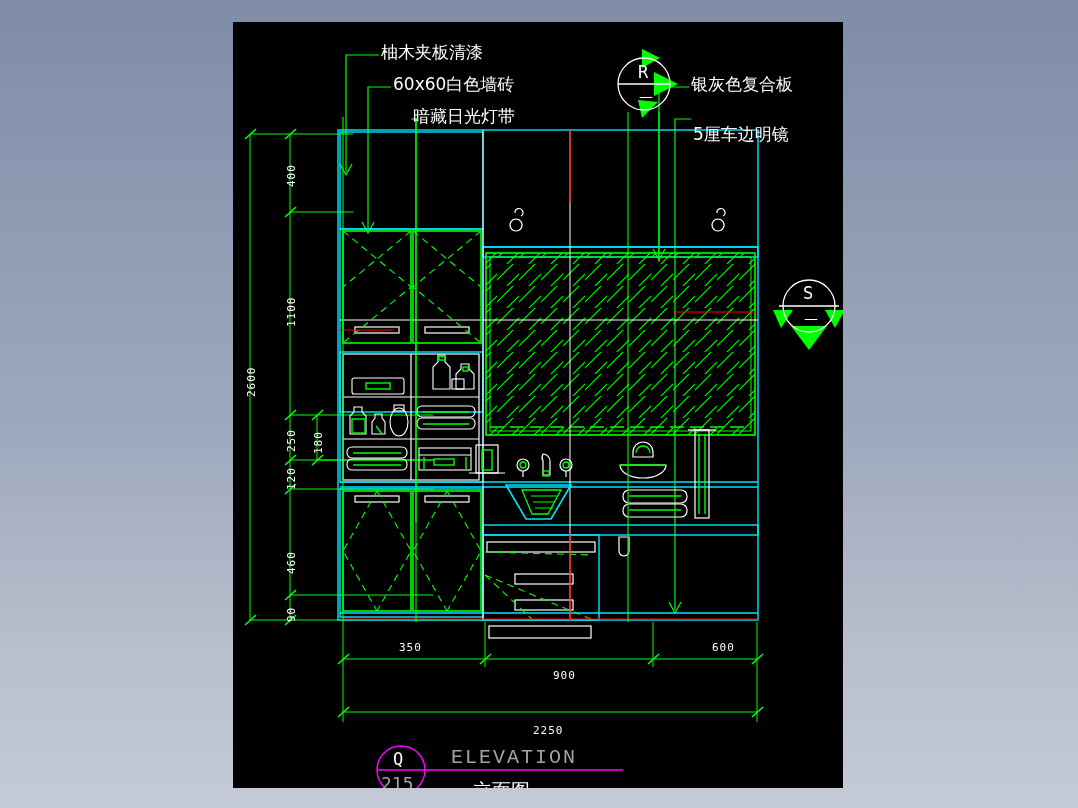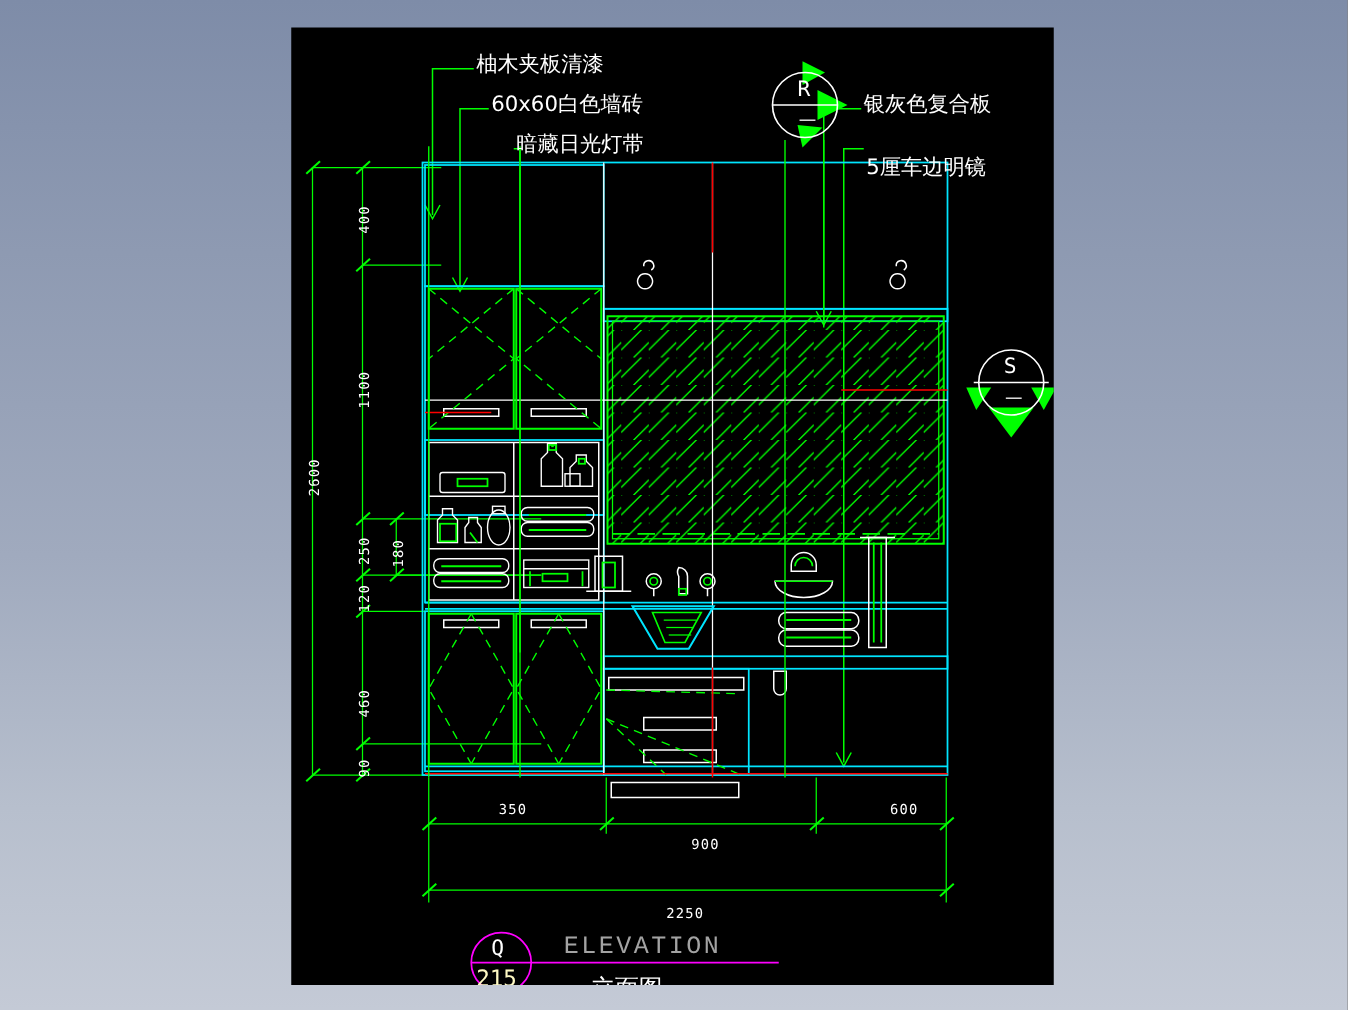--- a/index.html
+++ b/index.html
@@ -370,19 +370,19 @@
     <div class="dimtxt" style="left:320px;top:620px;margin-top:28px;">900</div>
     <div class="dimtxt" style="left:479px;top:620px;">600</div>
     <div class="dimtxt" style="left:300px;top:703px;">2250</div>
 
     <div style="position:absolute;left:140px;top:716px;width:340px;height:70px;">
       <svg width="340" height="70" viewBox="0 0 340 70">
         <circle cx="28" cy="32" r="24" fill="none" stroke="#ff00ff" stroke-width="1.4"></circle>
         <line x1="4" y1="32" x2="250" y2="32" stroke="#ff00ff" stroke-width="1.4"></line>
       </svg>
       <div style="position:absolute;left:20px;top:11px;color:#fff;font-size:17px;font-family:'DejaVu Sans Mono',monospace;">Q</div>
-      <div style="position:absolute;left:8px;top:35px;color:#fef9c3;font-size:18px;font-family:'DejaVu Sans Mono',monospace;">215</div>
+      <div style="position:absolute;left:8px;top:35px;color:#a3a3a3;font-size:18px;font-family:'DejaVu Sans Mono',monospace;">215</div>
       <div style="position:absolute;left:78px;top:8px;color:#a3a3a3;font-size:20px;letter-spacing:2px;font-family:Liberation Mono, monospace;">ELEVATION</div>
       <div style="position:absolute;left:100px;top:40px;color:#fff;font-size:19px;font-family:'DejaVu Sans',sans-serif;">立面图</div>
     </div>
 
   </div>
 </div>
 
 </body></html>

